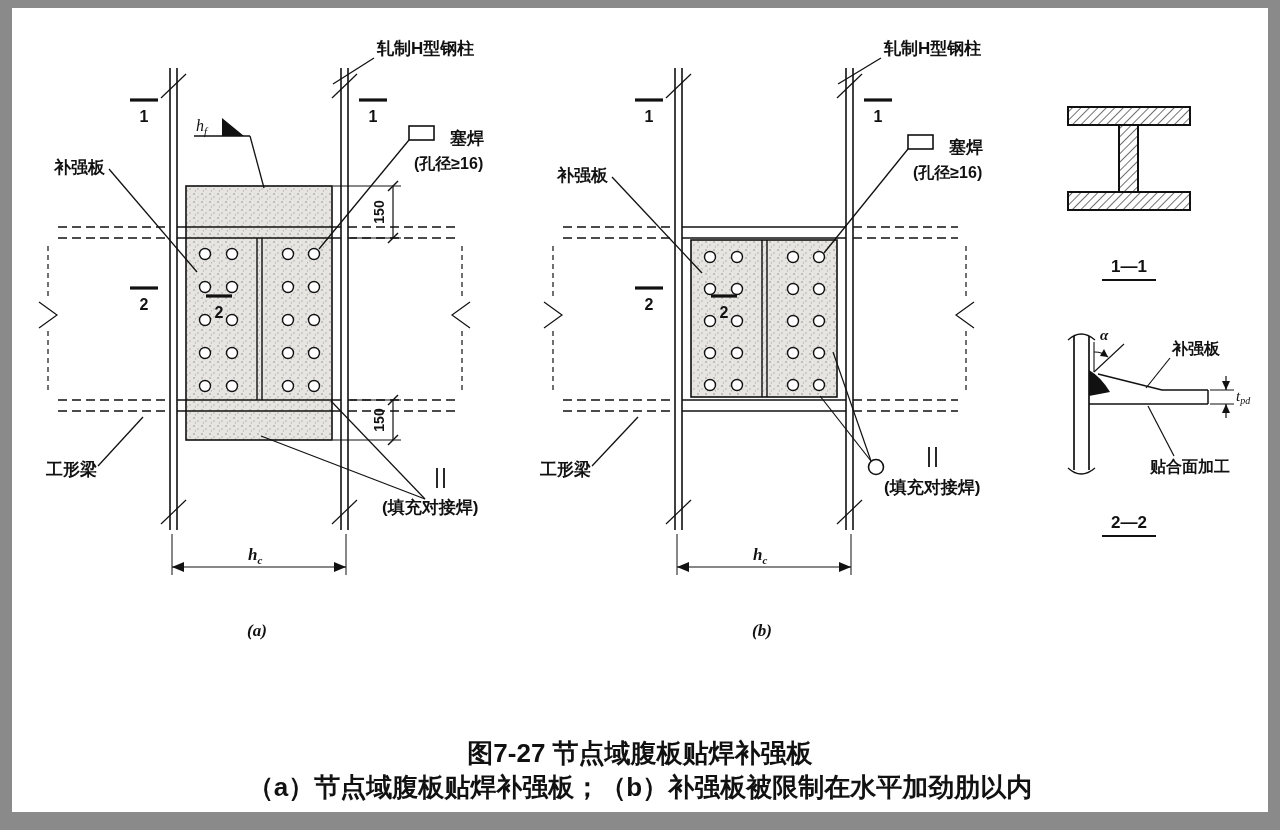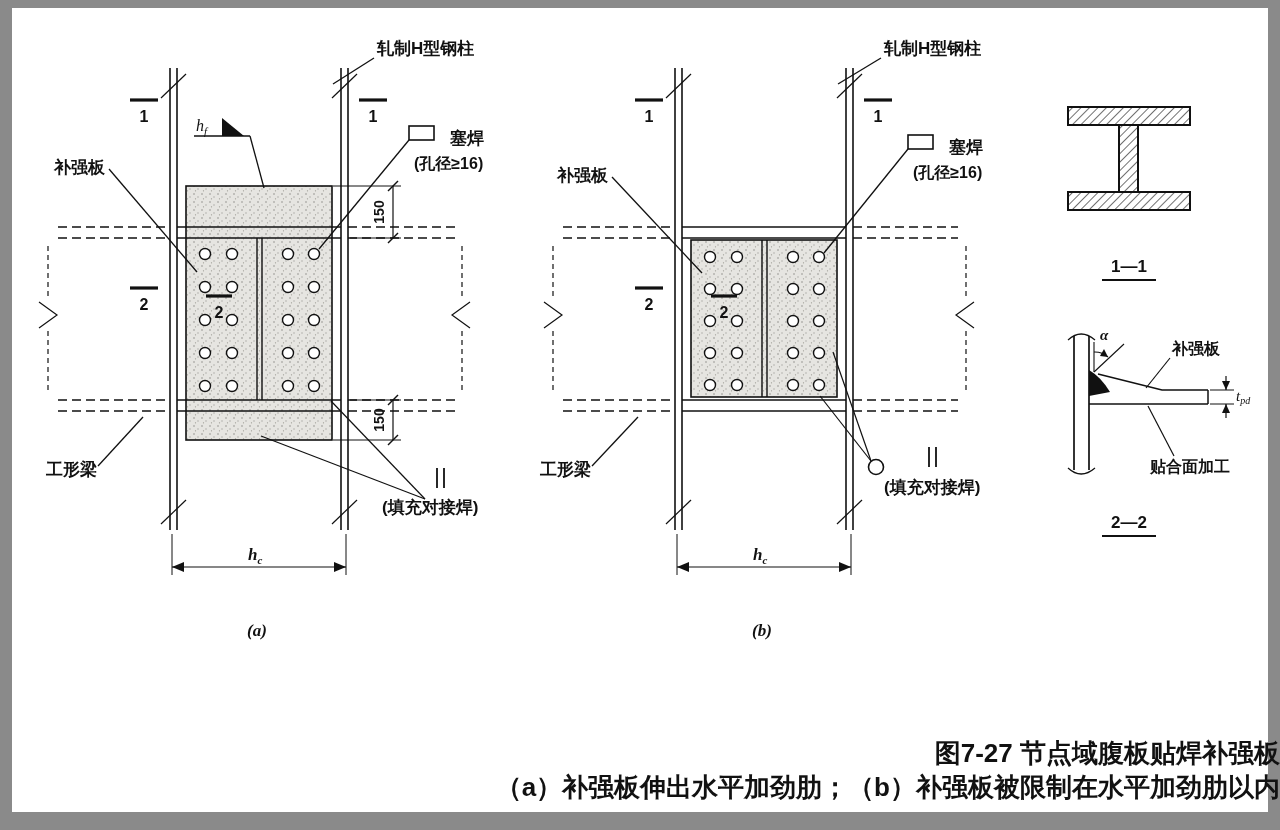--- a/index.html
+++ b/index.html
@@ -3,21 +3,21 @@
 <meta charset="utf-8">
 <style>
   html,body{margin:0;padding:0;}
   body{font-family:"Liberation Sans",sans-serif;background:#8a8a8a;}
   .frame{position:relative;width:1280px;height:830px;background:#8a8a8a;overflow:hidden;}
   .paper{position:absolute;left:12px;top:8px;width:1256px;height:804px;background:#ffffff;}
   svg{position:absolute;left:0;top:0;}
   .cjk{font-family:"Liberation Sans",sans-serif;font-weight:700;fill:#111;}
   .num{font-family:"Liberation Sans",sans-serif;font-weight:700;fill:#111;}
   .math{font-family:"Liberation Serif",serif;font-style:italic;fill:#111;}
-  .cap1,.cap2{position:absolute;width:100%;text-align:right;color:#111;font-weight:700;}
+  .cap1,.cap2{position:absolute;width:100%;text-align:center;color:#111;font-weight:700;}
   .cap1{top:736px;font-size:26px;}
   .cap2{top:770px;font-size:26px;}
   line,polyline,path.ln{stroke:#111;fill:none;}
 </style>
 </head>
 <body>
 
 <div class="frame">
   <div class="paper"></div>
 
@@ -345,14 +345,14 @@
 
       <text class="cjk" x="1150" y="472" font-size="16">贴合面加工</text>
       <line x1="1174" y1="456" x2="1148" y2="406" stroke-width="1.2"></line>
 
       <text class="num" x="1129" y="528" font-size="17" text-anchor="middle">2—2</text>
       <line x1="1102" y1="536" x2="1156" y2="536" stroke-width="2"></line>
     </g>
   </svg>
 
   <div class="cap1">图7-27 节点域腹板贴焊补强板</div>
-  <div class="cap2">（a）补强板伸出水平加劲肋；（b）补强板被限制在水平加劲肋以内</div>
+  <div class="cap2">（a）节点域腹板贴焊补强板；（b）补强板被限制在水平加劲肋以内</div>
 </div>
 
 </body></html>

